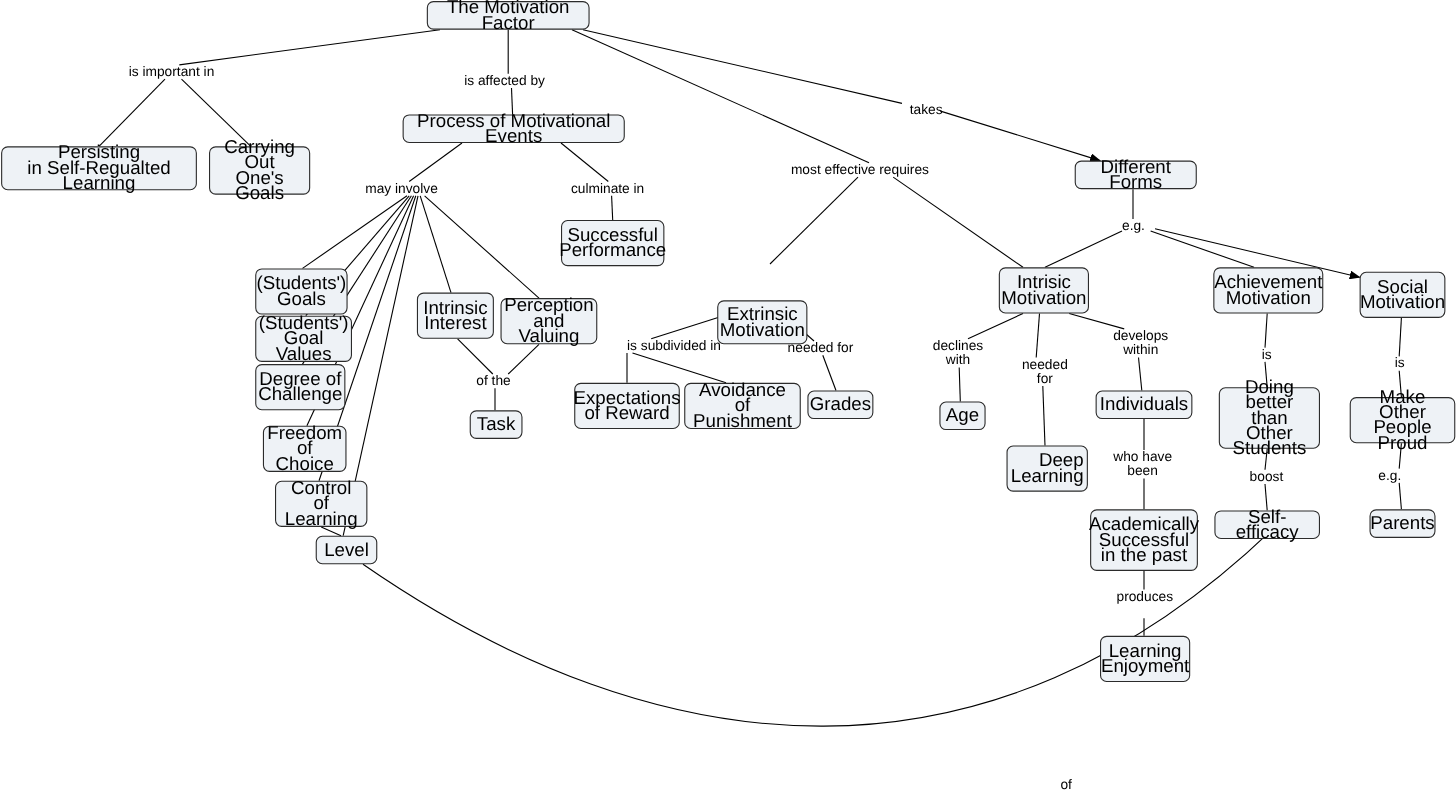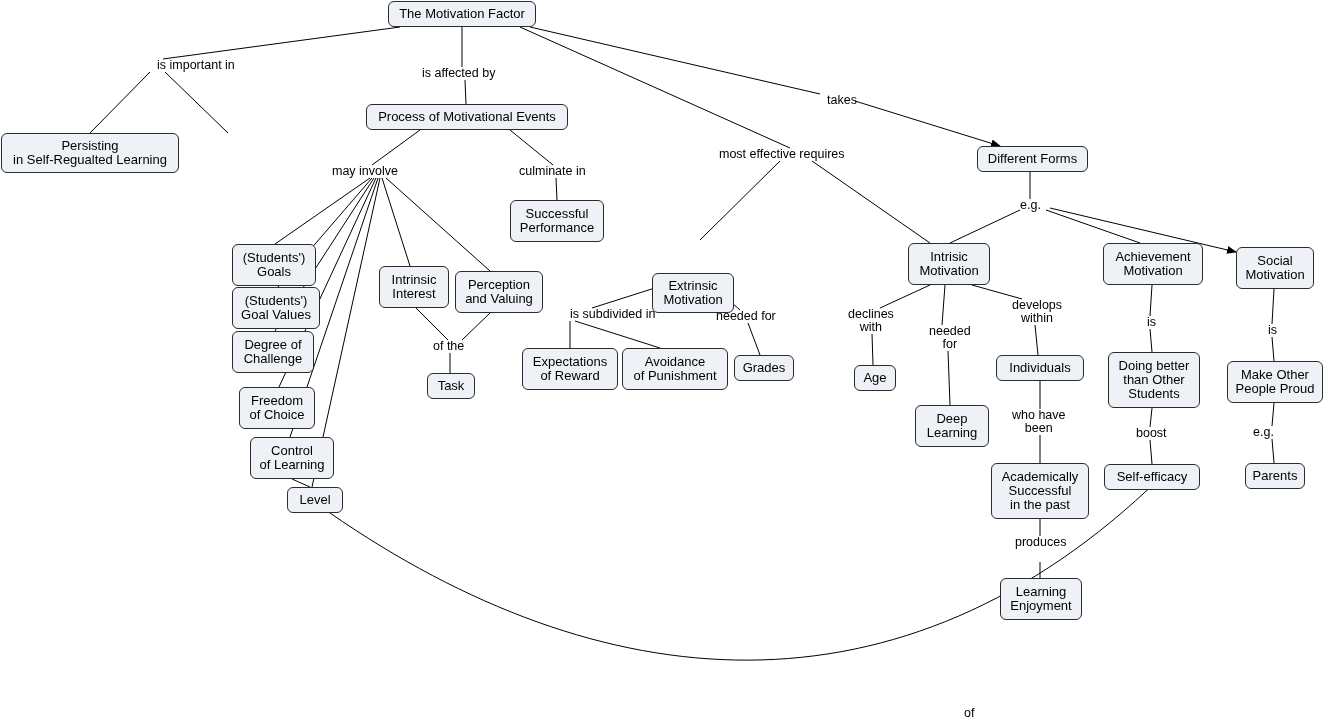--- a/index.html
+++ b/index.html
@@ -25,21 +25,21 @@
     height: 725px;
     pointer-events: none;
   }
   .node {
     position: absolute;
     box-sizing: border-box;
     background: #eef2f6;
     border: 1px solid #2b2b2b;
     border-radius: 6px;
     color: #000000;
-    font-size: 13px;
+    font-size: 17px;
     line-height: 14px;
     text-align: center;
     display: flex;
     align-items: center;
     justify-content: center;
     padding: 3px 7px;
     white-space: pre-line;
   }
   .label {
     position: absolute;
@@ -130,20 +130,22 @@
       <path d="M 1274,289 L 1272,324"></path>
       <path d="M 1272,337 L 1274,361"></path>
       <path d="M 1274,403 L 1272,426"></path>
       <path d="M 1272,439 L 1274,463"></path>
     </g>
   </svg>
 
   <div class="node" style="left:388px;top:1px;width:148px;height:26px;">The Motivation Factor</div>
   <div class="node" style="left:1px;top:133px;width:178px;height:40px;">Persisting
 in Self-Regualted Learning</div>
+  <div class="node" style="left:190px;top:133px;width:92px;height:44px;">Carrying Out
+One's Goals</div>
   <div class="node" style="left:366px;top:104px;width:202px;height:26px;">Process of Motivational Events</div>
   <div class="node" style="left:977px;top:146px;width:111px;height:26px;">Different Forms</div>
   <div class="node" style="left:510px;top:200px;width:94px;height:42px;">Successful
 Performance</div>
   <div class="node" style="left:232px;top:244px;width:84px;height:42px;">(Students')
 Goals</div>
   <div class="node" style="left:232px;top:287px;width:88px;height:42px;">(Students')
 Goal Values</div>
   <div class="node" style="left:232px;top:331px;width:82px;height:42px;">Degree of
 Challenge</div>
@@ -160,41 +162,41 @@
   <div class="node" style="left:652px;top:240px;width:82px;height:40px;margin-top:33px;">Extrinsic
 Motivation</div>
   <div class="node" style="left:522px;top:348px;width:96px;height:42px;">Expectations
 of Reward</div>
   <div class="node" style="left:622px;top:348px;width:106px;height:42px;">Avoidance
 of Punishment</div>
   <div class="node" style="left:734px;top:355px;width:60px;height:26px;">Grades</div>
   <div class="node" style="left:908px;top:243px;width:82px;height:42px;">Intrisic
 Motivation</div>
   <div class="node" style="left:854px;top:365px;width:42px;height:26px;">Age</div>
-  <div class="node" style="left:915px;top:405px;width:74px;height:42px;">Deep
+  <div class="node" style="left:915px;top:405px;width:74px;height:42px;text-align:right;">Deep
 Learning</div>
   <div class="node" style="left:996px;top:355px;width:88px;height:26px;">Individuals</div>
   <div class="node" style="left:991px;top:463px;width:98px;height:56px;">Academically
 Successful
 in the past</div>
   <div class="node" style="left:1000px;top:578px;width:82px;height:42px;">Learning
 Enjoyment</div>
   <div class="node" style="left:1103px;top:243px;width:100px;height:42px;">Achievement
 Motivation</div>
   <div class="node" style="left:1108px;top:352px;width:92px;height:56px;">Doing better
 than Other
 Students</div>
   <div class="node" style="left:1104px;top:464px;width:96px;height:26px;">Self-efficacy</div>
   <div class="node" style="left:1236px;top:247px;width:78px;height:42px;">Social
 Motivation</div>
   <div class="node" style="left:1227px;top:361px;width:96px;height:42px;">Make Other
 People Proud</div>
   <div class="node" style="left:1245px;top:463px;width:60px;height:26px;">Parents</div>
 
-  <div class="label" style="left:117px;top:59px;margin-left:40px;">is important in</div>
+  <div class="label" style="left:117px;top:59px;">is important in</div>
   <div class="label" style="left:422px;top:67px;">is affected by</div>
   <div class="label" style="left:827px;top:94px;">takes</div>
   <div class="label" style="left:719px;top:148px;">most effective requires</div>
   <div class="label" style="left:332px;top:165px;">may involve</div>
   <div class="label" style="left:519px;top:165px;">culminate in</div>
   <div class="label" style="left:1020px;top:199px;">e.g.</div>
   <div class="label" style="left:570px;top:308px;">is subdivided in</div>
   <div class="label" style="left:716px;top:310px;">needed for</div>
   <div class="label" style="left:433px;top:340px;">of the</div>
   <div class="label" style="left:848px;top:308px;">declines

